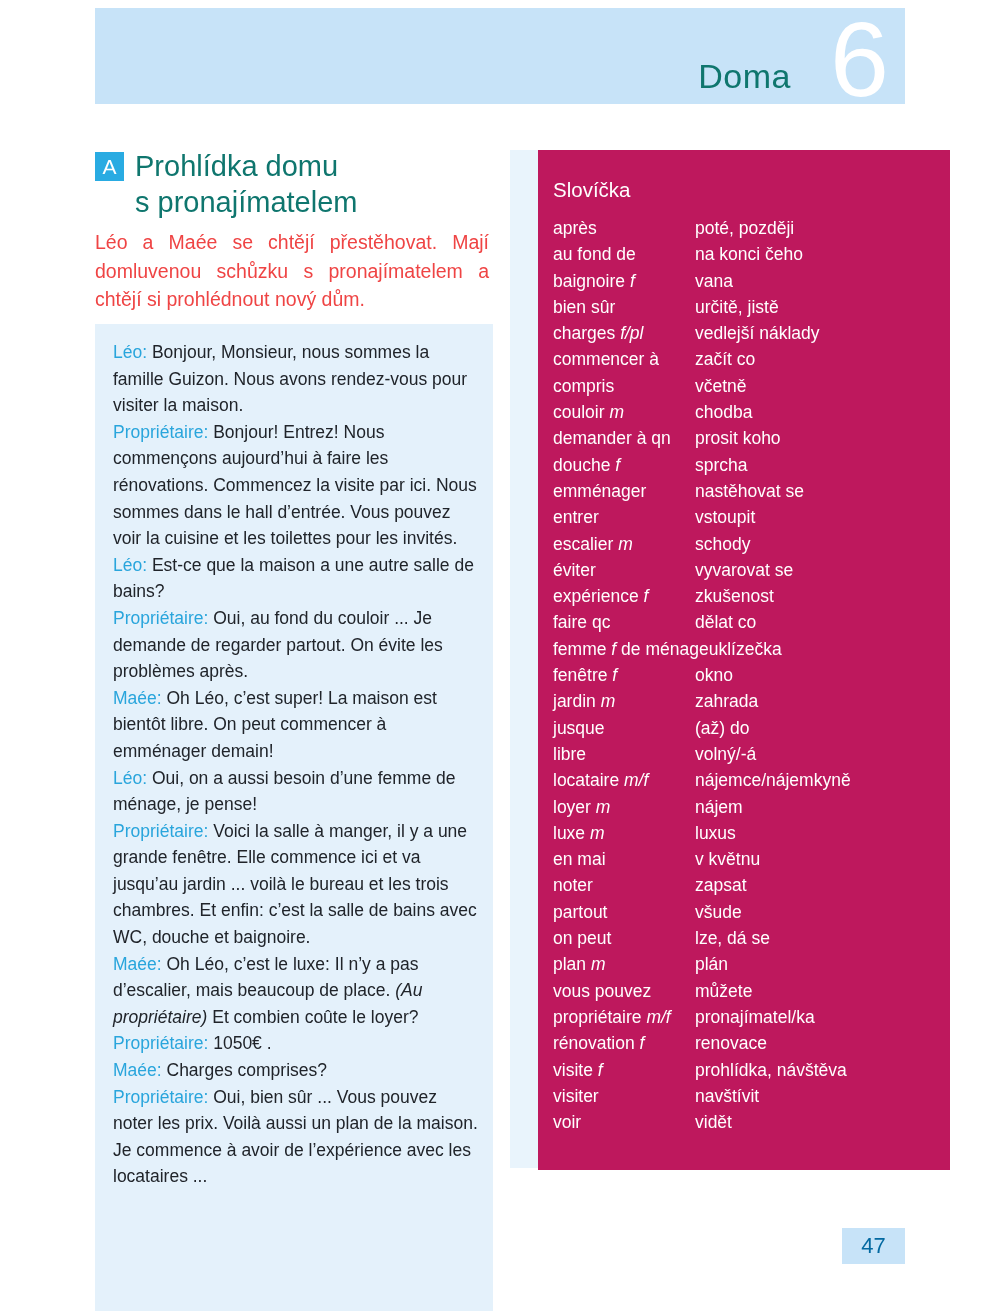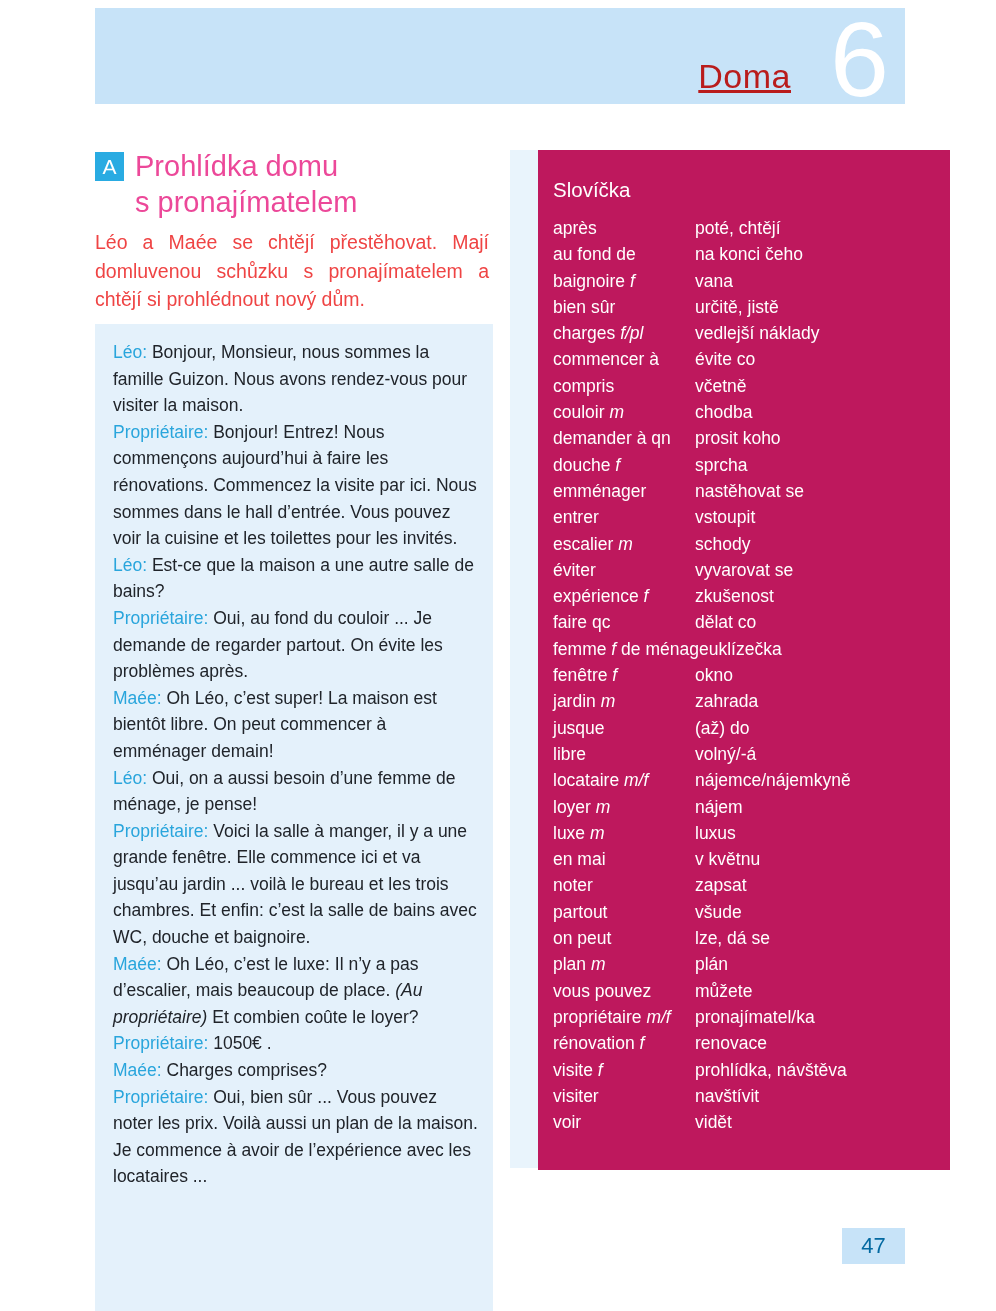--- a/index.html
+++ b/index.html
@@ -1,28 +1,28 @@
 <!DOCTYPE html>
 <html><head>
 <meta charset="utf-8">
 <style>
   html,body{margin:0;padding:0;background:#ffffff;}
   .page{position:relative;width:996px;height:1311px;background:#ffffff;overflow:hidden;
         font-family:"Liberation Sans","DejaVu Sans",sans-serif;}
 
   
   .banner{position:absolute;left:95px;top:8px;width:810px;height:96px;background:#c7e3f8;}
-  .doma{position:absolute;right:114px;bottom:8px;font-size:34px;color:#b91c1c;letter-spacing:.5px;text-decoration:underline;}
+  .doma{position:absolute;right:114px;bottom:8px;font-size:34px;color:#0f766e;letter-spacing:.5px;}
   .chapnum{position:absolute;right:16px;top:-2px;font-size:106px;line-height:1;color:#ffffff;font-weight:400;}
 
   
   .section-head{position:absolute;left:95px;top:148px;width:400px;display:flex;gap:11px;}
   .a-badge{flex:0 0 29px;height:29px;margin-top:4px;background:#29abe2;color:#ffffff;
            font-size:21px;display:flex;align-items:center;justify-content:center;}
-  .title{margin:0;font-size:29px;line-height:36px;font-weight:400;color:#ec4899;}
+  .title{margin:0;font-size:29px;line-height:36px;font-weight:400;color:#0f766e;}
   .intro{position:absolute;left:95px;top:228px;width:394px;margin:0;font-size:19.5px;
          line-height:28.5px;color:#ef4444;text-align:justify;}
 
   .dialog{position:absolute;left:95px;top:324px;width:398px;height:1031px;background:#e4f1fb;
           box-sizing:border-box;padding:15px 14px 0 18px;font-size:17.5px;line-height:26.6px;
           color:#20242a;}
   .d-entry{margin:0;}
   .speaker{color:#29a5dc;}
 
   
@@ -70,41 +70,41 @@
       <p class="d-entry"><span class="speaker">Propriétaire:</span> Oui, bien sûr ... Vous pouvez noter les prix. Voilà aussi un plan de la maison. Je commence à avoir de l’expérience avec les locataires ...</p>
     </div>
 
   <div class="pale-strip"></div>
 
   <div class="vocab">
     <div class="vocab-title">Slovíčka</div>
     <div class="vocab-rows">
         <div class="v-row">
           <span class="v-fr">après</span>
-          <span class="v-cz">poté, chtějí</span>
+          <span class="v-cz">poté, později</span>
         </div>
         <div class="v-row">
           <span class="v-fr">au fond de</span>
           <span class="v-cz">na konci čeho</span>
         </div>
         <div class="v-row">
           <span class="v-fr">baignoire <i>f</i></span>
           <span class="v-cz">vana</span>
         </div>
         <div class="v-row">
           <span class="v-fr">bien sûr</span>
           <span class="v-cz">určitě, jistě</span>
         </div>
         <div class="v-row">
           <span class="v-fr">charges <i>f/pl</i></span>
           <span class="v-cz">vedlejší náklady</span>
         </div>
         <div class="v-row">
           <span class="v-fr">commencer à</span>
-          <span class="v-cz">évite co</span>
+          <span class="v-cz">začít co</span>
         </div>
         <div class="v-row">
           <span class="v-fr">compris</span>
           <span class="v-cz">včetně</span>
         </div>
         <div class="v-row">
           <span class="v-fr">couloir <i>m</i></span>
           <span class="v-cz">chodba</span>
         </div>
         <div class="v-row">

